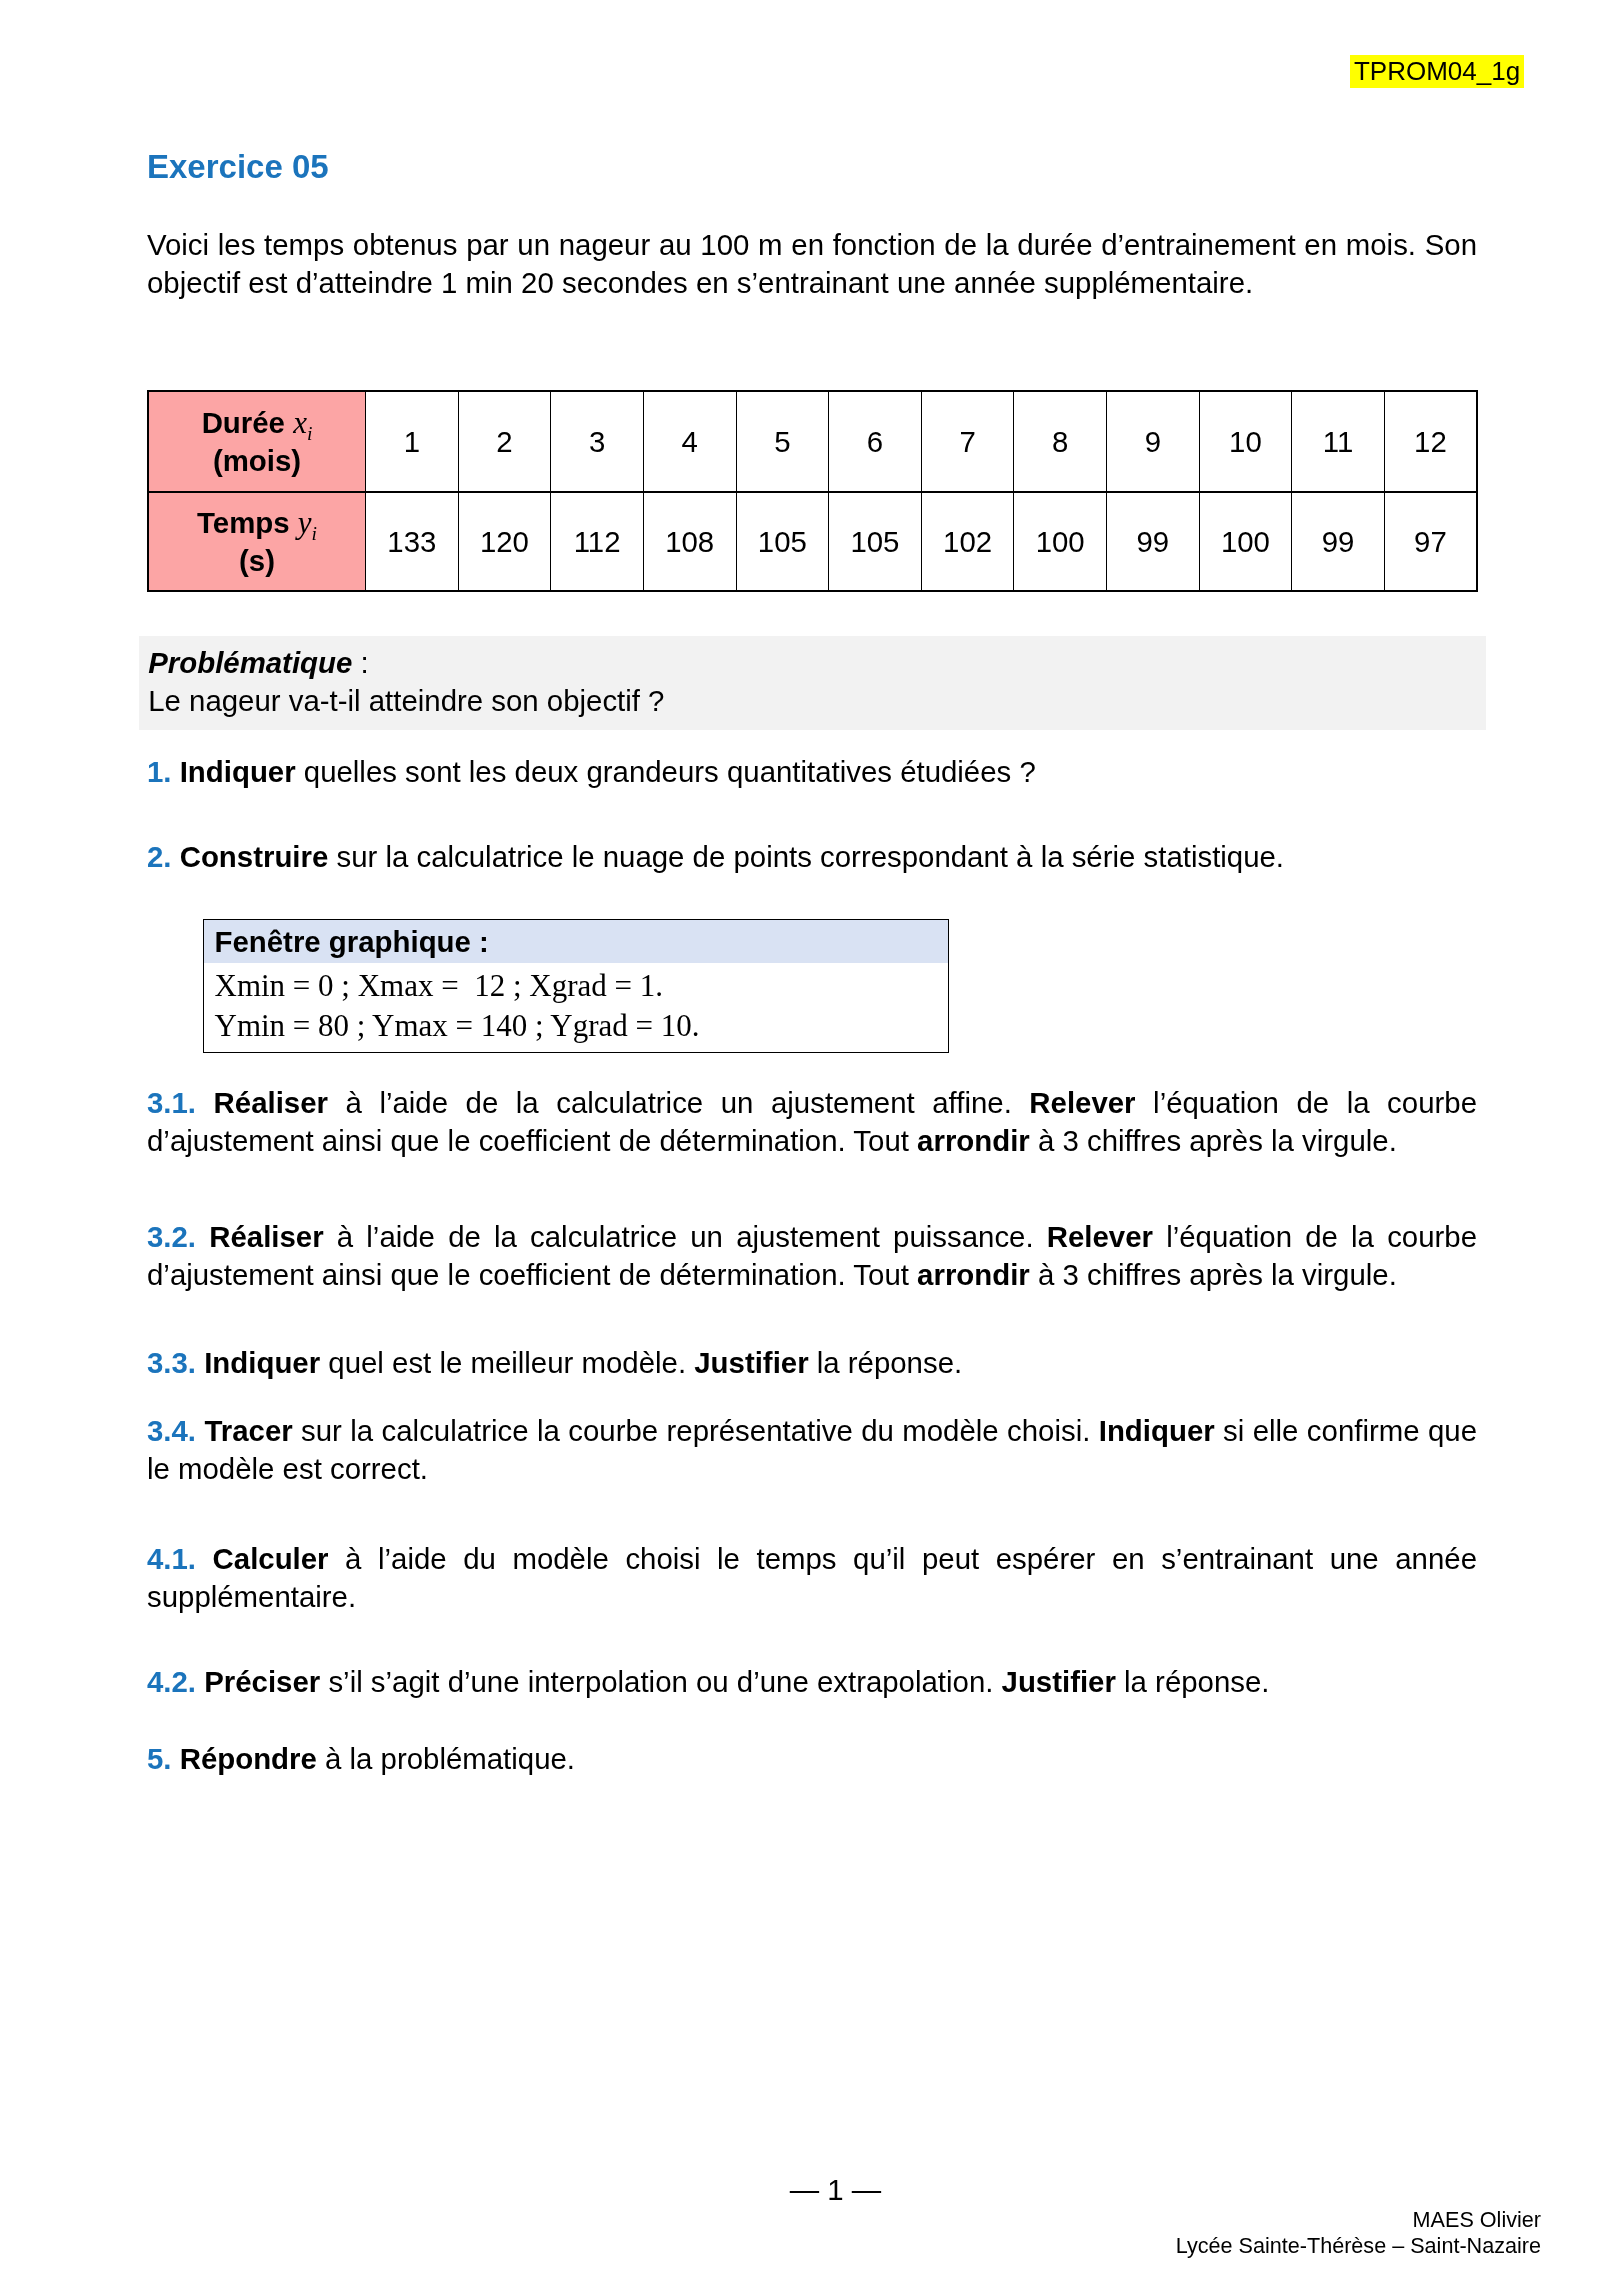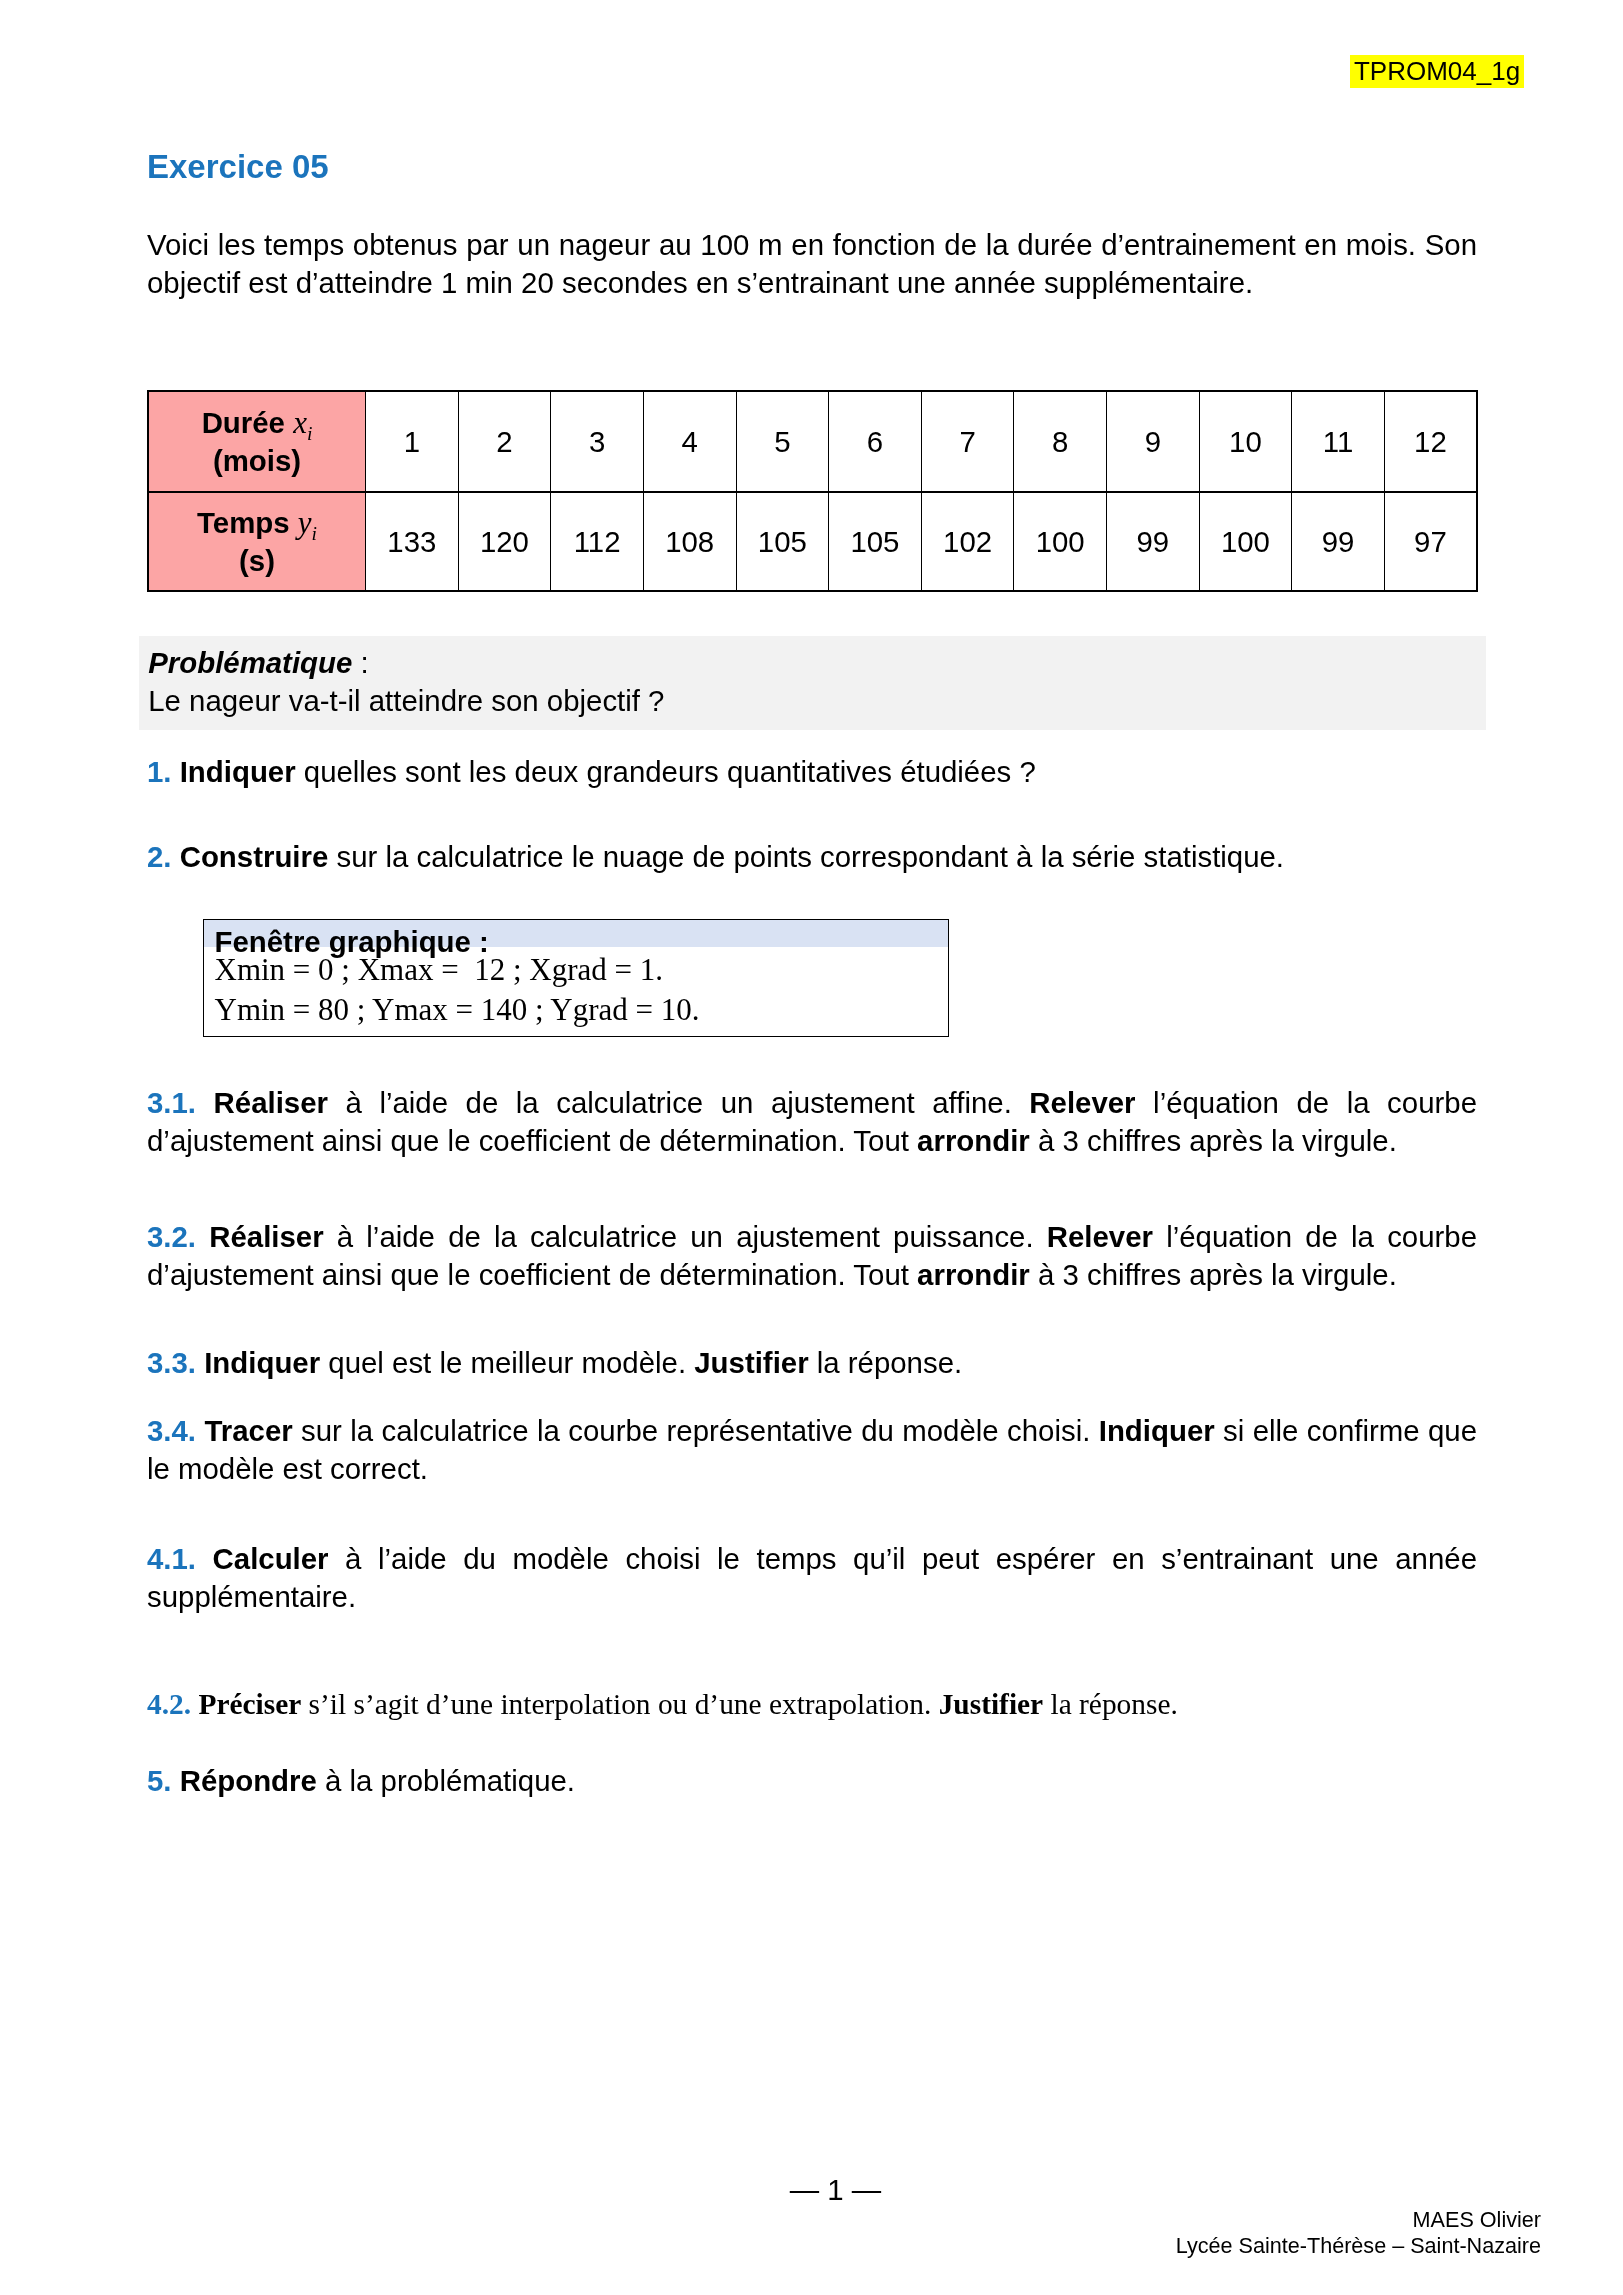--- a/index.html
+++ b/index.html
@@ -89,33 +89,33 @@
   .q .qnum{color:#1B74BC;font-weight:bold;}
   .q .qb{font-weight:bold;}
   .questions-intro{position:absolute;top:753px;left:147px;width:1330px;}
   .questions-intro .q:nth-child(2){margin-top:47px;}
   .questions-main{position:absolute;top:1084px;left:147px;width:1330px;}
   .questions-main .q:nth-child(1){text-align:justify;}
   .questions-main .q:nth-child(2){margin-top:58px;text-align:justify;}
   .questions-main .q:nth-child(3){margin-top:50px;}
   .questions-main .q:nth-child(4){margin-top:30px;text-align:justify;}
   .questions-main .q:nth-child(5){margin-top:52px;text-align:justify;}
-  .questions-main .q:nth-child(6){margin-top:69px;font-family:Liberation Serif, serif;}
+  .questions-main .q:nth-child(6){margin-top:47px;}
   .questions-main .q:nth-child(7){margin-top:39px;}
   
   .fenetre{
     position:absolute;top:919px;left:203px;width:746px;
     border:1.3px solid #000;
     box-sizing:border-box;
   }
   .fenetre-header{
     background:#D9E2F3;
     font-weight:bold;
     font-size:29.4px;line-height:43px;
-    height:27px;
+    height:43px;
     padding-left:10.5px;
   }
   .fenetre-body{
     padding:2.6px 0 6.5px 10.5px;
     font-family:"Liberation Serif", serif;
     font-size:31px;line-height:40px;
   }
   .fenetre-body div{white-space:pre;}
   
   .footer-page{

